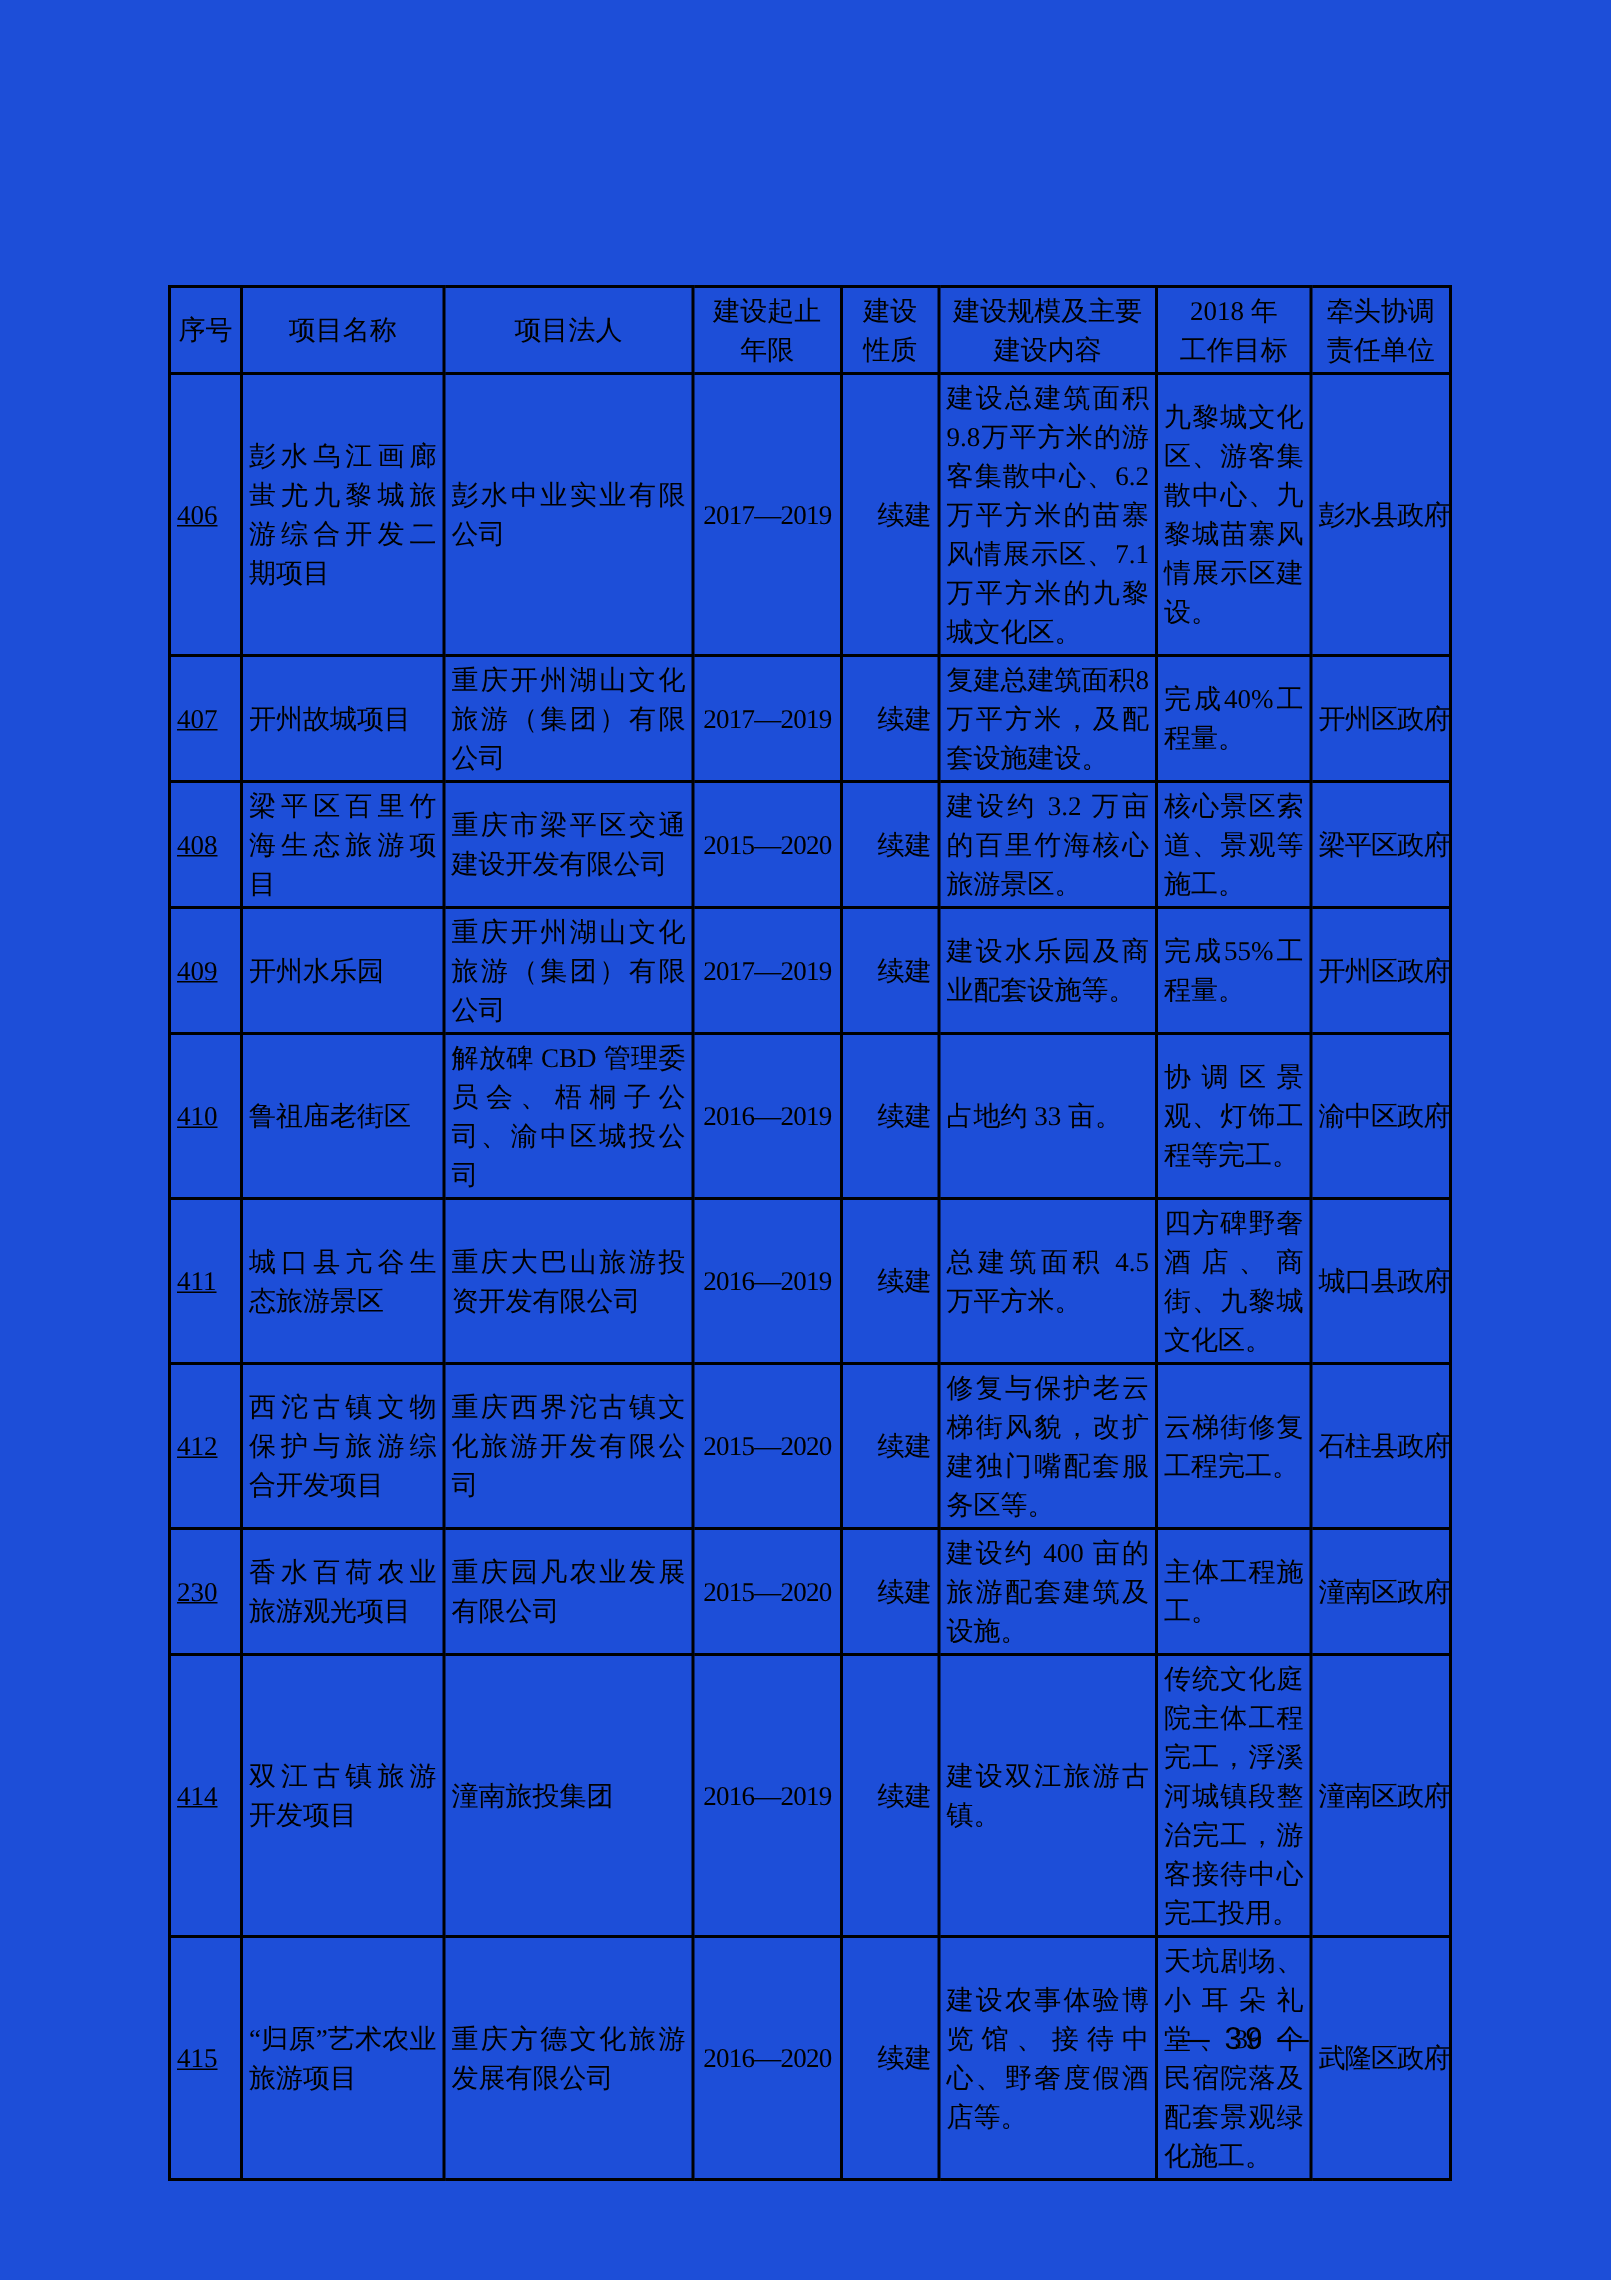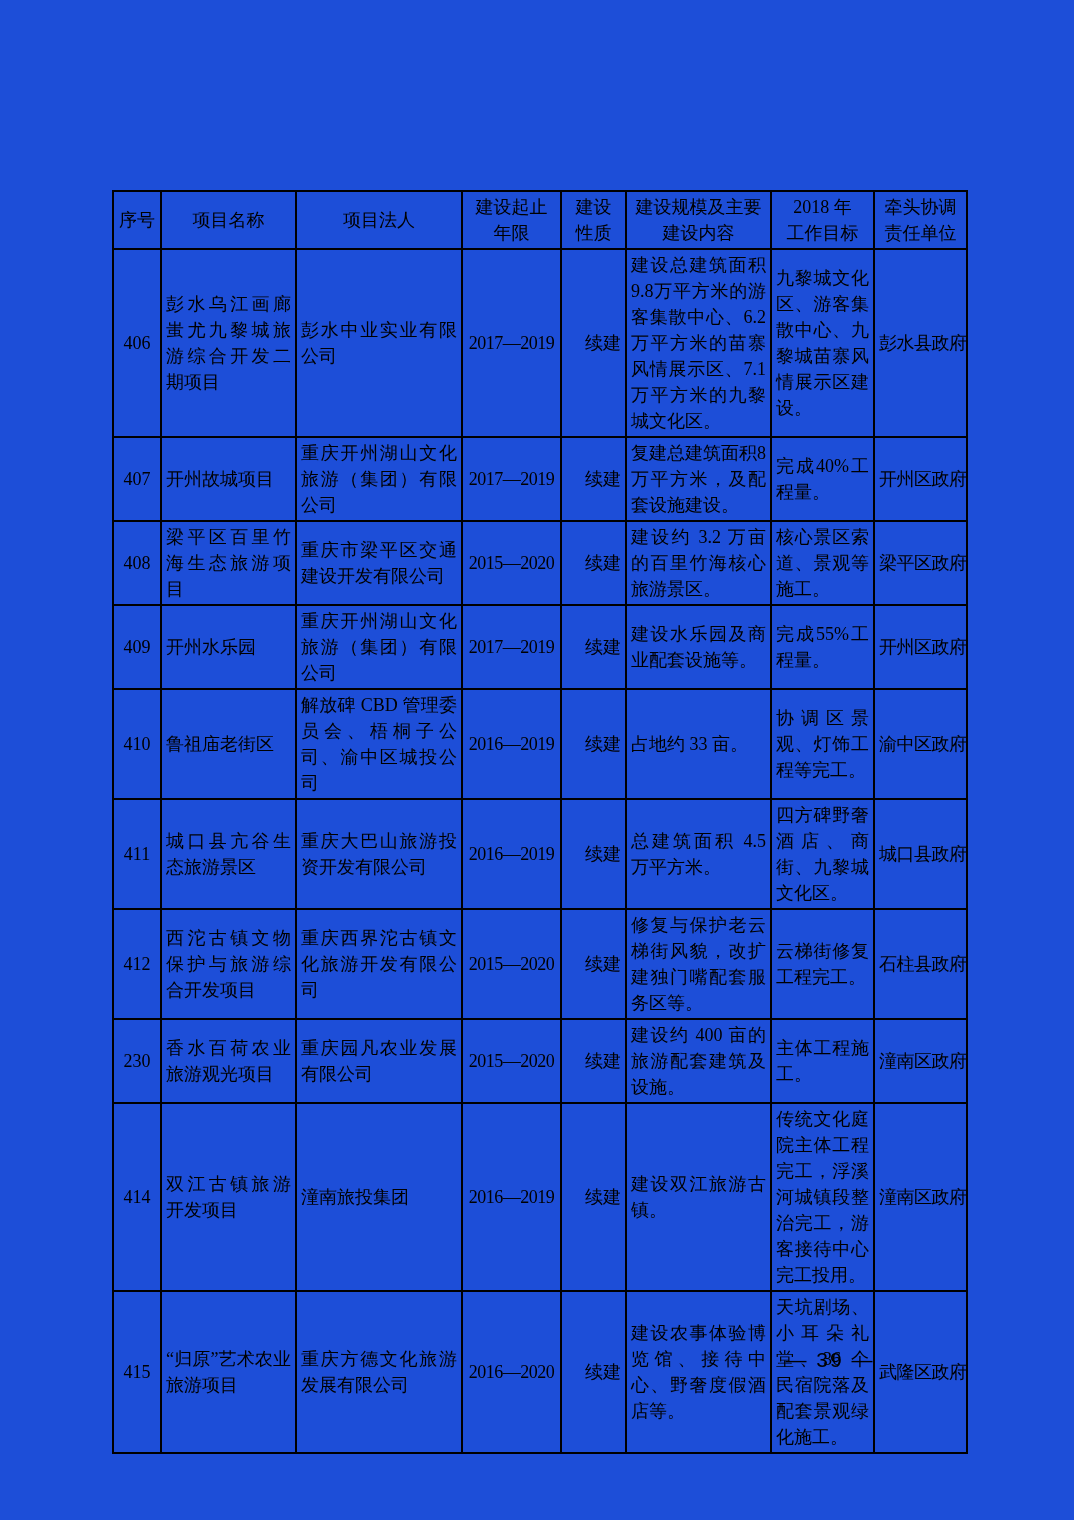--- a/index.html
+++ b/index.html
@@ -35,21 +35,21 @@
     padding: 2px 4px;
     overflow: hidden;
     font-weight: normal;
   }
   thead th {
     text-align: center;
     white-space: pre-line;
     line-height: 24px;
     padding: 1px 2px;
   }
-  .col-xuhao   { text-align: center; padding: 2px 1px; }
+  .col-xuhao   { padding: 2px 1px; text-decoration: underline; }
   .col-name    { text-align: justify; }
   .col-legal   { text-align: justify; font-family: Liberation Serif, serif; }
   .col-years   { text-align: center; white-space: nowrap; padding: 2px 1px; letter-spacing: -0.5px; }
   .col-nature  { text-align: right; }
   .col-content { text-align: justify; }
   .col-target  { text-align: justify; padding: 2px 3px; margin-left: 46px; }
   .col-unit    { text-align: center; padding: 2px 2px; white-space: nowrap; letter-spacing: -0.5px; margin-top: 39px; }
   .page-number {
     position: absolute;
     top: 1348px;

